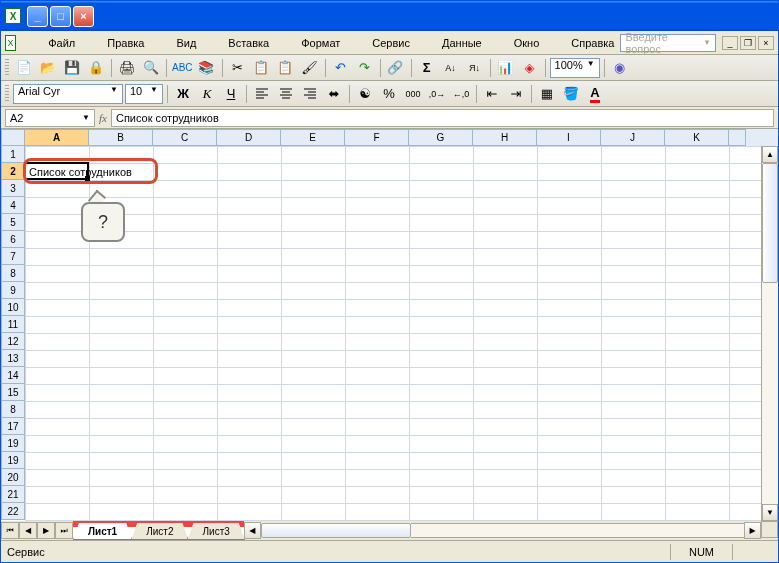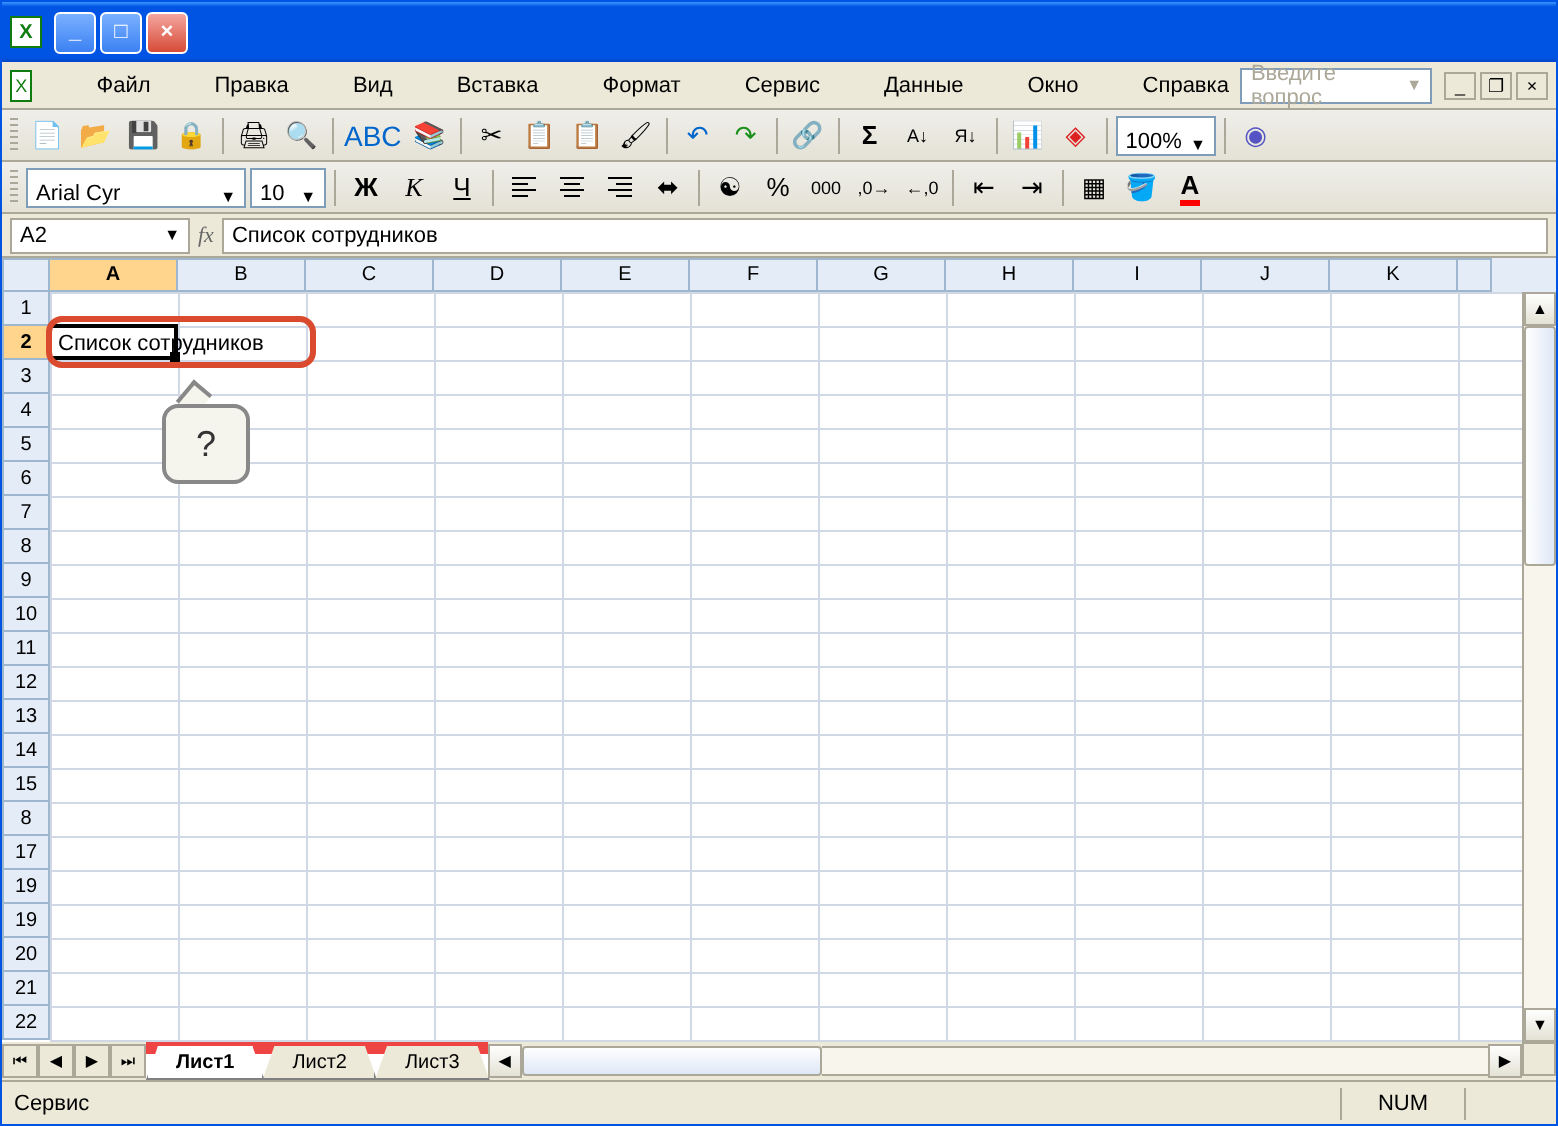--- a/index.html
+++ b/index.html
@@ -20,21 +20,21 @@
 .menubar .menu-item { padding: 2px 6px; cursor: default; margin-left: 20px; }
 .menubar .flex-spacer { flex: 1; }
 .menubar .help-box { width: 140px; height: 18px; border: 1px solid #7f9db9; background: #fff; padding: 0 4px; display: flex; align-items: center; color: #aca899; font-size: 11px; }
 .menubar .mdi-btns { display: flex; gap: 2px; margin-left: 6px; }
 .menubar .mdi-btn { width: 16px; height: 14px; border: 1px solid #aca899; background: #ece9d8; font-size: 9px; display: flex; align-items: center; justify-content: center; }
 
 .toolbar { height: 26px; background: linear-gradient(to bottom, #efeeea, #e4e2d5); border-bottom: 1px solid #aca899; display: flex; align-items: center; padding: 0 4px; gap: 2px; }
 .tb-grip { width: 4px; height: 18px; background: repeating-linear-gradient(to bottom, #aca899 0, #aca899 1px, transparent 1px, transparent 3px); margin-right: 2px; }
 .tb-btn { min-width: 22px; height: 22px; display: flex; align-items: center; justify-content: center; font-size: 13px; cursor: default; border: 1px solid transparent; }
 .tb-sep { width: 1px; height: 18px; background: #aca899; margin: 0 2px; }
-.tb-combo { height: 20px; border: 1px solid #7f9db9; background: #fff; display: flex; align-items: flex-end; padding: 0 4px; font-size: 11px; }
+.tb-combo { height: 20px; border: 1px solid #7f9db9; background: #fff; display: flex; align-items: flex-start; padding: 0 4px; font-size: 11px; }
 .tb-combo .dd { margin-left: 4px; font-size: 8px; color: #000; }
 .tb-bold { font-weight: bold; }
 .tb-italic { font-style: italic; font-family: Georgia, serif; }
 .tb-under { text-decoration: underline; }
 
 .formula-bar { height: 22px; background: #ece9d8; border-bottom: 1px solid #aca899; display: flex; align-items: center; padding: 0 4px; gap: 4px; }
 .name-box { width: 90px; height: 18px; border: 1px solid #aca899; background: #fff; display: flex; align-items: center; padding: 0 4px; justify-content: space-between; }
 .fx-label { font-style: italic; font-family: Georgia, serif; color: #666; }
 .formula-input { flex: 1; height: 18px; background: #fff; border: 1px solid #aca899; padding: 0 4px; display: flex; align-items: center; }
 
@@ -120,21 +120,21 @@
   <div class="toolbar">
     <div class="tb-grip"></div>
     <div class="tb-btn">📄</div>
     <div class="tb-btn">📂</div>
     <div class="tb-btn">💾</div>
     <div class="tb-btn">🔒</div>
     <div class="tb-sep"></div>
     <div class="tb-btn">🖨</div>
     <div class="tb-btn">🔍</div>
     <div class="tb-sep"></div>
-    <div class="tb-btn" style="font-size:14px;color:#06c;">ABC</div>
+    <div class="tb-btn" style="font-size:10px;color:#06c;">ABC</div>
     <div class="tb-btn">📚</div>
     <div class="tb-sep"></div>
     <div class="tb-btn">✂</div>
     <div class="tb-btn">📋</div>
     <div class="tb-btn">📋</div>
     <div class="tb-btn">🖌</div>
     <div class="tb-sep"></div>
     <div class="tb-btn" style="color:#06c;">↶</div>
     <div class="tb-btn" style="color:#1a8f1a;">↷</div>
     <div class="tb-sep"></div>

